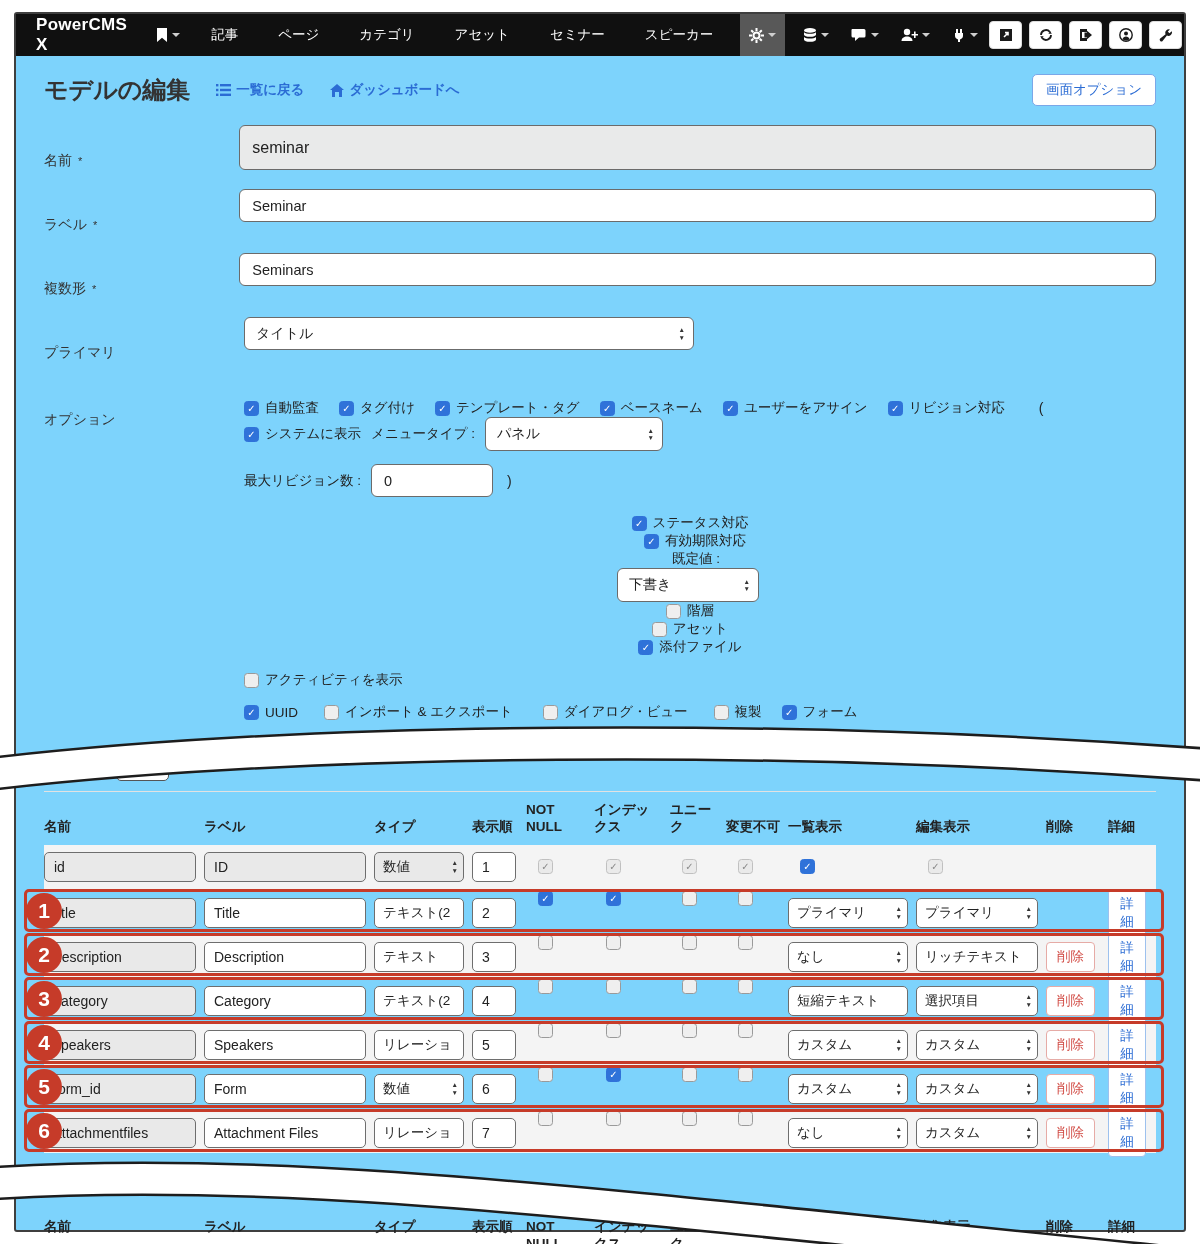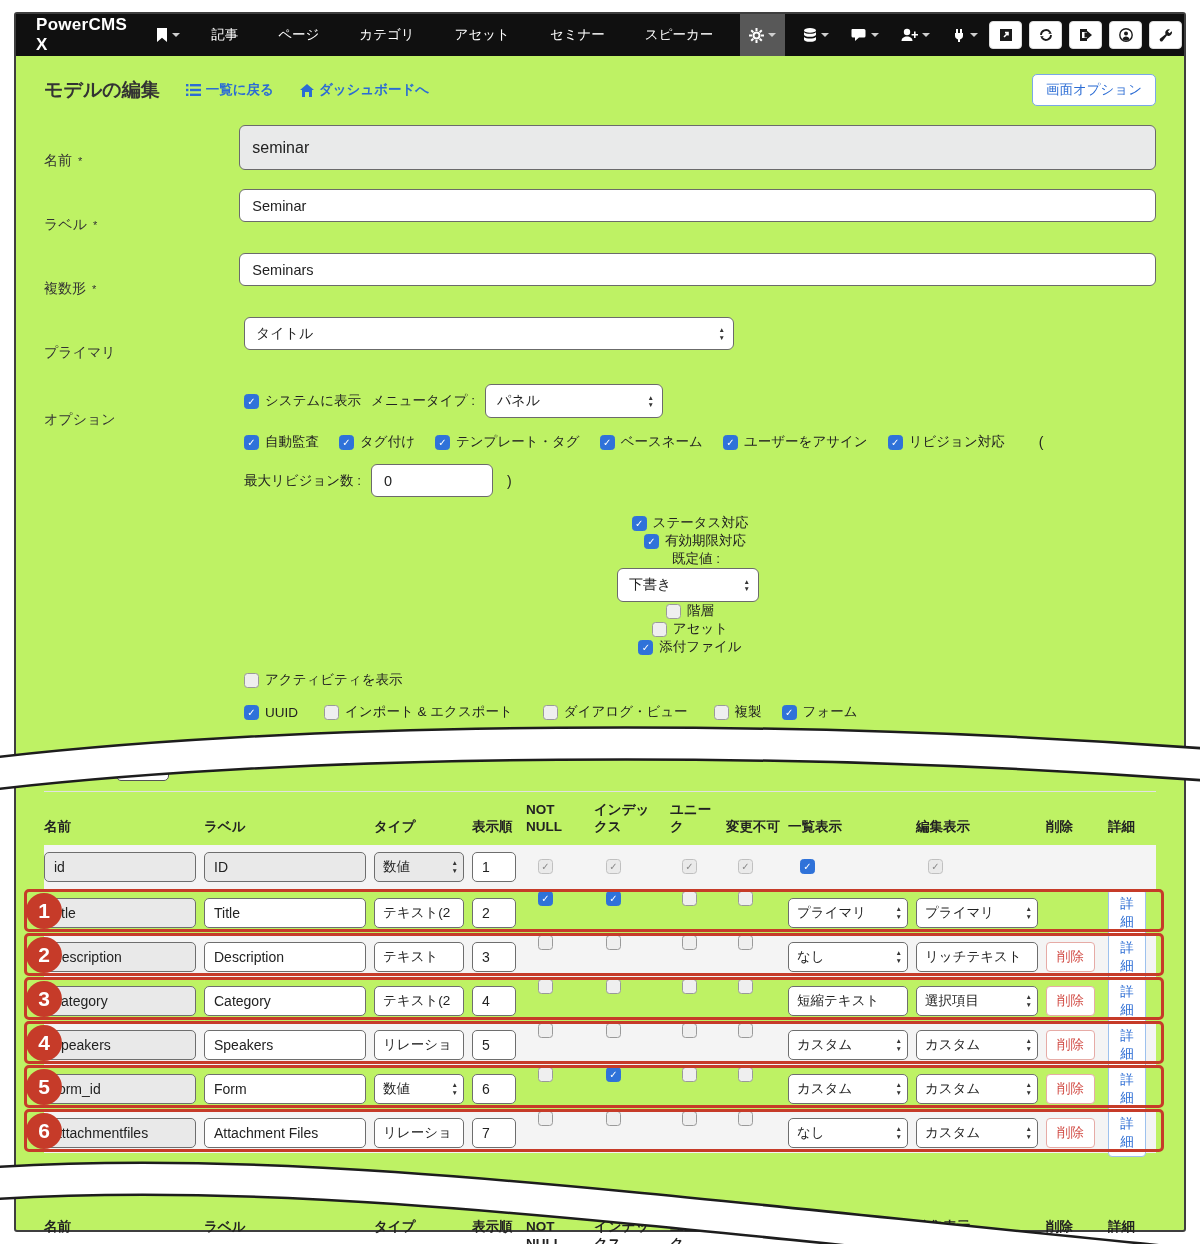--- a/index.html
+++ b/index.html
@@ -1,48 +1,48 @@
 <!DOCTYPE html>
 <html><head>
 <meta charset="utf-8">
 <style>
   * { box-sizing: border-box; margin: 0; padding: 0; }
   html,body { background:#fff; font-family:"Liberation Sans","DejaVu Sans",sans-serif; color:#222; }
-  .page { position:relative; margin:12px 14px; width:1172px; height:1220px; border:2px solid #3f3f3f; border-radius:3px; background:#bef264; overflow:visible; }
+  .page { position:relative; margin:12px 14px; width:1172px; height:1220px; border:2px solid #3f3f3f; border-radius:3px; background:#7dd3fc; overflow:visible; }
 
   
   .navbar { height:42px; background:#101010; display:flex; align-items:center; padding:0 10px 0 20px; color:#fff; }
   .brand { font-size:17px; font-weight:bold; letter-spacing:.3px; margin-right:18px; }
   .nav-item { font-size:13.5px; color:#fff; margin:0 20px; cursor:pointer; white-space:nowrap; }
   .nav-icon { display:flex; align-items:center; gap:4px; margin:0 7px; height:42px; padding:0 4px; }
   .nav-icon.active { background:#585858; padding:0 9px; }
   .caret { width:0; height:0; border-left:4px solid transparent; border-right:4px solid transparent; border-top:4.5px solid #cfcfcf; display:inline-block; }
   .nav-actions { margin-left:auto; display:flex; gap:7px; padding-right:6px; }
   .nav-btn { width:33px; height:28px; background:#fff; border:1px solid #ddd; border-radius:4px; display:flex; align-items:center; justify-content:center; cursor:pointer; }
 
   
   .content { padding:0 28px; }
   .pagehead { display:flex; align-items:center; margin-top:18px; }
-  .pagetitle { font-size:19px; font-weight:bold; color:#333; }
+  .pagetitle { font-size:24px; font-weight:bold; color:#333; }
   .headlink { display:flex; align-items:center; gap:5px; color:#2b6cd4; font-size:13.5px; font-weight:bold; margin-left:26px; cursor:pointer; }
   .screen-opt { margin-left:auto; border:1.5px solid #7aa7e8; color:#2b6cd4; background:#fff; border-radius:5px; font-size:13.5px; padding:6px 13px; cursor:pointer; }
 
   
   .frow { display:flex; margin-top:19px; }
   .flabel { width:200px; font-size:14px; color:#333; padding-top:7px;margin-top:20px; }
   .req { font-size:11px; margin-left:6px; }
   .inp { display:flex; align-items:center; border:1.5px solid #6b6b6b; border-radius:6px; background:#fff; padding:0 12px; font-size:14.5px; color:#222; }
   .inp.big { height:45px; width:938px; background:#e9eaea; font-size:16px; }
   .inp.w940 { height:33px; width:938px; }
   .inp.w560 { height:33px; width:562px; }
   .sel { display:flex; align-items:center; justify-content:space-between; border:1.5px solid #6b6b6b; border-radius:6px; background:#fff; padding:0 8px 0 11px; font-size:14px; height:33px; cursor:pointer; }
   .sel .seltxt { overflow:hidden; white-space:nowrap; }
   .stepper { display:inline-flex; flex-direction:column; font-size:6.5px; line-height:1.15; color:#333; margin-left:6px; }
   .stepper::before { content:"▲"; } .stepper::after { content:"▼"; }
-  .sel.w450 { width:490px; } .sel.w180 { width:178px; height:34px; } .sel.w140 { width:142px; height:34px; }
+  .sel.w450 { width:450px; } .sel.w180 { width:178px; height:34px; } .sel.w140 { width:142px; height:34px; }
 
   .optarea { flex:1; }
   .optline { display:flex; align-items:center; flex-wrap:nowrap; }
   .opt { display:inline-flex; align-items:center; gap:6px; margin-right:20px; cursor:pointer; }
   .olbl { font-size:13.5px; color:#222; }
   .cb { width:15px; height:15px; border:1.5px solid #9a9a9a; border-radius:3.5px; background:#ededed; display:inline-flex; align-items:center; justify-content:center; font-size:10px; flex:none; }
   .cb-on { background:#2f72d9; border-color:#2f72d9; color:#fff; }
   .cb-on::after { content:"✓"; font-weight:bold; }
   .cb-dis { background:#eaeaea; border-color:#c0c0c0; color:#8a8a8a; }
   .cb-dis::after { content:"✓"; }
@@ -228,57 +228,57 @@
       <span class="flabel">プライマリ</span>
       <span class="sel w450">
           <span class="seltxt">タイトル</span>
           <span class="stepper"></span>
         </span>
     </div>
 
     <div class="frow" style="margin-top:22px;">
       <span class="flabel">オプション</span>
       <div class="optarea">
+        <div class="optline" style="margin-top:15px;">
+          <label class="opt">
+              <span class="cb cb-on"></span>
+              <span class="olbl">自動監査</span>
+            </label>
+          <label class="opt">
+              <span class="cb cb-on"></span>
+              <span class="olbl">タグ付け</span>
+            </label>
+          <label class="opt">
+              <span class="cb cb-on"></span>
+              <span class="olbl">テンプレート・タグ</span>
+            </label>
+          <label class="opt">
+              <span class="cb cb-on"></span>
+              <span class="olbl">ベースネーム</span>
+            </label>
+          <label class="opt">
+              <span class="cb cb-on"></span>
+              <span class="olbl">ユーザーをアサイン</span>
+            </label>
+          <label class="opt">
+              <span class="cb cb-on"></span>
+              <span class="olbl">リビジョン対応</span>
+            </label>
+          <span class="paren">(</span>
+        </div>
         <div class="optline">
           <label class="opt" style="margin-right:8px;">
             <span class="cb cb-on"></span>
             <span class="olbl">システムに表示</span>
           </label>
           <span class="ilabel">メニュータイプ :</span>
           <span class="sel w180">
               <span class="seltxt">パネル</span>
               <span class="stepper"></span>
             </span>
-        </div>
-        <div class="optline" style="margin-top:15px;">
-          <label class="opt">
-              <span class="cb cb-on"></span>
-              <span class="olbl">自動監査</span>
-            </label>
-          <label class="opt">
-              <span class="cb cb-on"></span>
-              <span class="olbl">タグ付け</span>
-            </label>
-          <label class="opt">
-              <span class="cb cb-on"></span>
-              <span class="olbl">テンプレート・タグ</span>
-            </label>
-          <label class="opt">
-              <span class="cb cb-on"></span>
-              <span class="olbl">ベースネーム</span>
-            </label>
-          <label class="opt">
-              <span class="cb cb-on"></span>
-              <span class="olbl">ユーザーをアサイン</span>
-            </label>
-          <label class="opt">
-              <span class="cb cb-on"></span>
-              <span class="olbl">リビジョン対応</span>
-            </label>
-          <span class="paren">(</span>
         </div>
         <div class="optline" style="margin-top:13px;">
           <span class="ilabel" style="margin-left:0;">最大リビジョン数 :</span>
           <span class="inp small">0</span>
           <span class="paren">)</span>
         </div>
         <div class="optline" style="margin-top:17px;flex-direction:column;">
           <label class="opt">
               <span class="cb cb-on"></span>
               <span class="olbl">ステータス対応</span>

